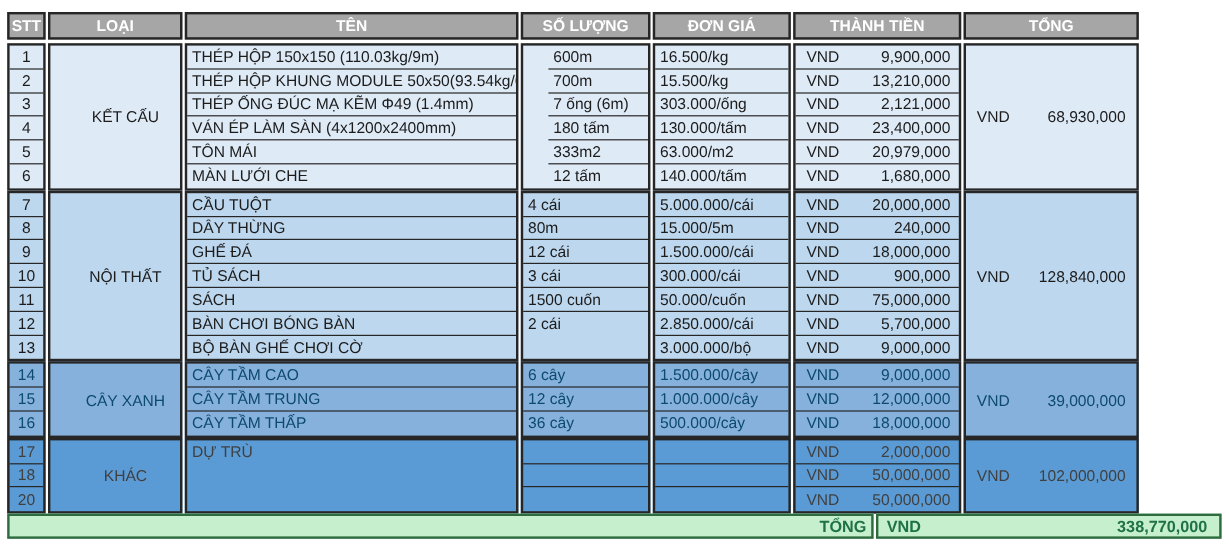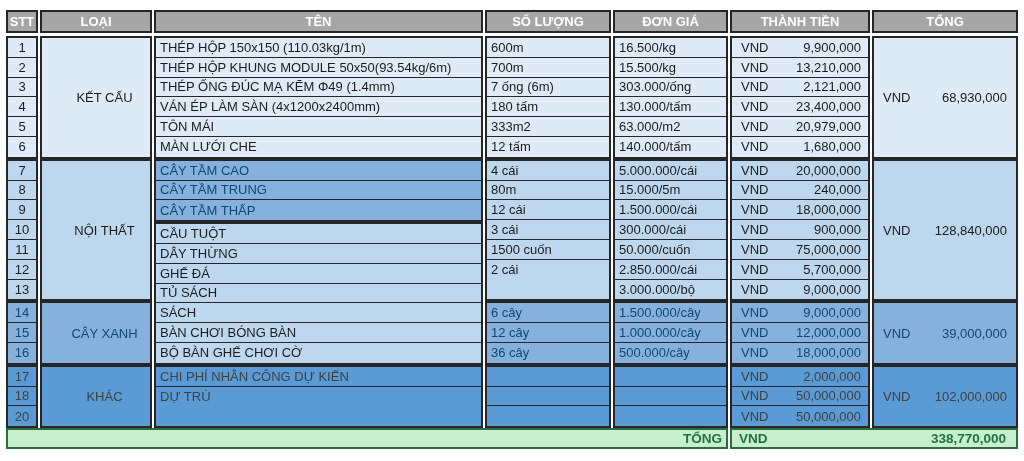--- a/index.html
+++ b/index.html
@@ -9,21 +9,21 @@
   }
   html,body{margin:0;padding:0;}
   body{
     width:1024px;height:461px;background:#ffffff;overflow:hidden;
     font-family:"Liberation Sans", sans-serif;
     -webkit-font-smoothing:antialiased;
   }
   .sheet{position:absolute;left:6px;top:10px;}
 
   
-  .c-stt{width:32px}.c-loai{width:112px}.c-ten{width:329px}.c-sl{width:126px}
+  .c-stt{width:32px}.c-loai{width:112px}.c-ten{width:278px}.c-sl{width:108px}
   .c-dg{width:115px}.c-tt{width:140px}.c-tong{width:146px}
 
   
   .hrow{display:flex;gap:2px;margin-bottom:3px;}
   .hcell{
     box-sizing:border-box;height:23px;background:var(--hdr);
     border:2px solid var(--border);color:#ffffff;font-weight:bold;font-size:13px;
     display:flex;align-items:center;justify-content:center;white-space:nowrap;
   }
 
@@ -117,48 +117,47 @@
         </div>
         <div class="block g3" style="height: 63.4px;">
           <div class="merged">CÂY XANH</div>
         </div>
         <div class="block g4" style="height: 63.4px;">
           <div class="merged">KHÁC</div>
         </div>
       </div>
       <div class="col c-ten">
         <div class="block g1" style="height: 122.8px;">
-          <div class="cell left">THÉP HỘP 150x150 (110.03kg/1m)</div>
+          <div class="cell left">THÉP HỘP 150x150 (110.03kg/9m)</div>
           <div class="cell left">THÉP HỘP KHUNG MODULE 50x50(93.54kg/6m)</div>
           <div class="cell left">THÉP ỐNG ĐÚC MẠ KẼM Φ49 (1.4mm)</div>
           <div class="cell left">VÁN ÉP LÀM SÀN (4x1200x2400mm)</div>
           <div class="cell left">TÔN MÁI</div>
           <div class="cell left">MÀN LƯỚI CHE</div>
-        </div>
-        <div class="block g3" style="height: 63.4px;">
-          <div class="cell left">CÂY TẦM CAO</div>
-          <div class="cell left">CÂY TẦM TRUNG</div>
-          <div class="cell left">CÂY TẦM THẤP</div>
         </div>
         <div class="block g2" style="height: 142.6px;">
           <div class="cell left">CẦU TUỘT</div>
           <div class="cell left">DÂY THỪNG</div>
           <div class="cell left">GHẾ ĐÁ</div>
           <div class="cell left">TỦ SÁCH</div>
           <div class="cell left">SÁCH</div>
           <div class="cell left">BÀN CHƠI BÓNG BÀN</div>
           <div class="cell left">BỘ BÀN GHẾ CHƠI CỜ</div>
         </div>
-        <div class="block g4" style="height: 63.4px;">
-          <div class="cell left">CHI PHÍ NHÂN CÔNG DỰ KIẾN</div>
+        <div class="block g3" style="height: 63.4px;">
+          <div class="cell left">CÂY TẦM CAO</div>
+          <div class="cell left">CÂY TẦM TRUNG</div>
+          <div class="cell left">CÂY TẦM THẤP</div>
+        </div>
+        <div class="block g4" style="height: 63.4px;">
           <div class="cell left">DỰ TRÙ</div>
         </div>
       </div>
       <div class="col c-sl">
-        <div class="block g1" style="height: 122.8px;">
+        <div class="block g1" style="height: 122.8px; padding-left: 21px;">
           <div class="cell left">600m</div>
           <div class="cell left">700m</div>
           <div class="cell left">7 ống (6m)</div>
           <div class="cell left">180 tấm</div>
           <div class="cell left">333m2</div>
           <div class="cell left">12 tấm</div>
         </div>
         <div class="block g2" style="height: 142.6px;">
           <div class="cell left">4 cái</div>
           <div class="cell left">80m</div>

